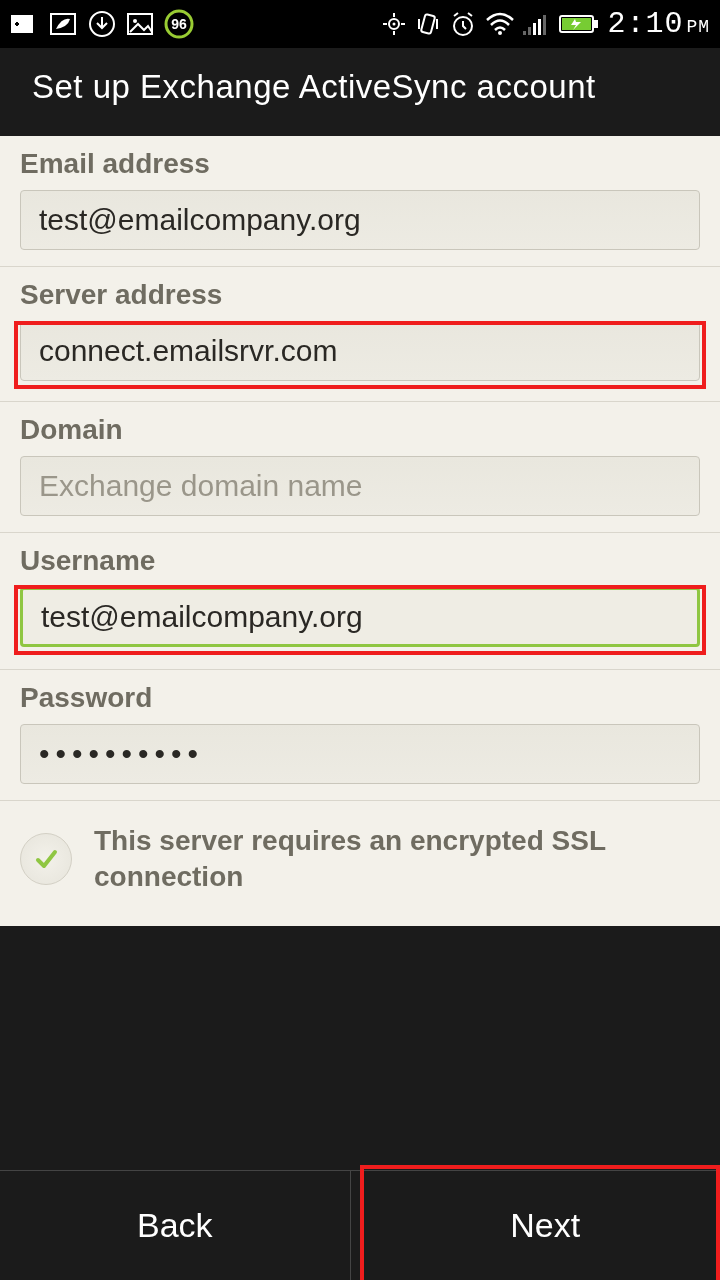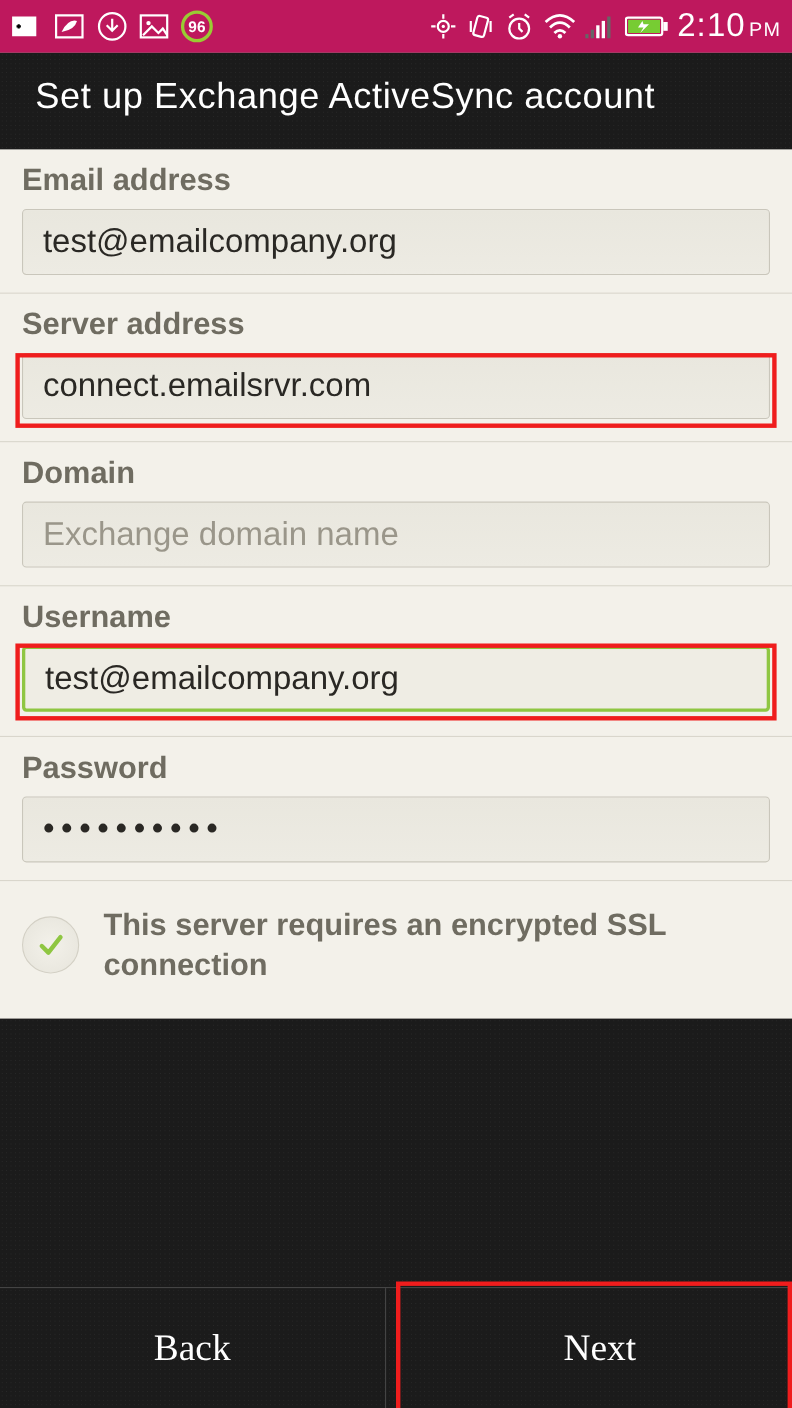--- a/index.html
+++ b/index.html
@@ -2,32 +2,32 @@
 <html><head>
 <meta charset="utf-8">
 <style>
   * { margin: 0; padding: 0; box-sizing: border-box; }
   html, body { width: 720px; height: 1280px; font-family: -apple-system, "Helvetica Neue", Arial, sans-serif; overflow: hidden; }
   body { background: #f3f1ea; display: flex; flex-direction: column; }
 
   
   .statusbar {
     height: 48px;
-    background: #be185d;
+    background: #000000;
     color: #fff;
     display: flex;
     align-items: center;
     justify-content: space-between;
     padding: 0 10px;
     font-size: 22px;
   }
   .status-left, .status-right { display: flex; align-items: center; gap: 10px; }
   .status-right { gap: 8px; }
   .icon { display: inline-flex; align-items: center; justify-content: center; }
-  .time { font-weight: 300; letter-spacing: 1px; font-size: 30px; }
+  .time { font-weight: 300; letter-spacing: 1px; font-size: 30px; font-family: Liberation Mono, monospace; }
   .time small { font-size: 18px; margin-left: 3px; }
 
   
   .header {
     background: #1b1b1b;
     background-image: radial-gradient(#2a2a2a 0.5px, transparent 0.5px);
     background-size: 4px 4px;
     color: #fff;
     padding: 20px 32px 30px;
     font-size: 33px;
@@ -89,21 +89,21 @@
   .footer-btn {
     flex: 1;
     display: flex;
     align-items: center;
     justify-content: center;
     color: #fff;
     font-size: 34px;
     font-weight: 400;
     background: transparent;
     border: none;
-    font-family: Liberation Serif, serif;
+    font-family: Liberation Sans, sans-serif;
   }
   .footer-btn + .footer-btn { border-left: 1px solid #444; padding-left: 20px; }
 
   svg { display: block; }
 </style>
 </head>
 <body>
 
 <div class="statusbar">
   <div class="status-left">

